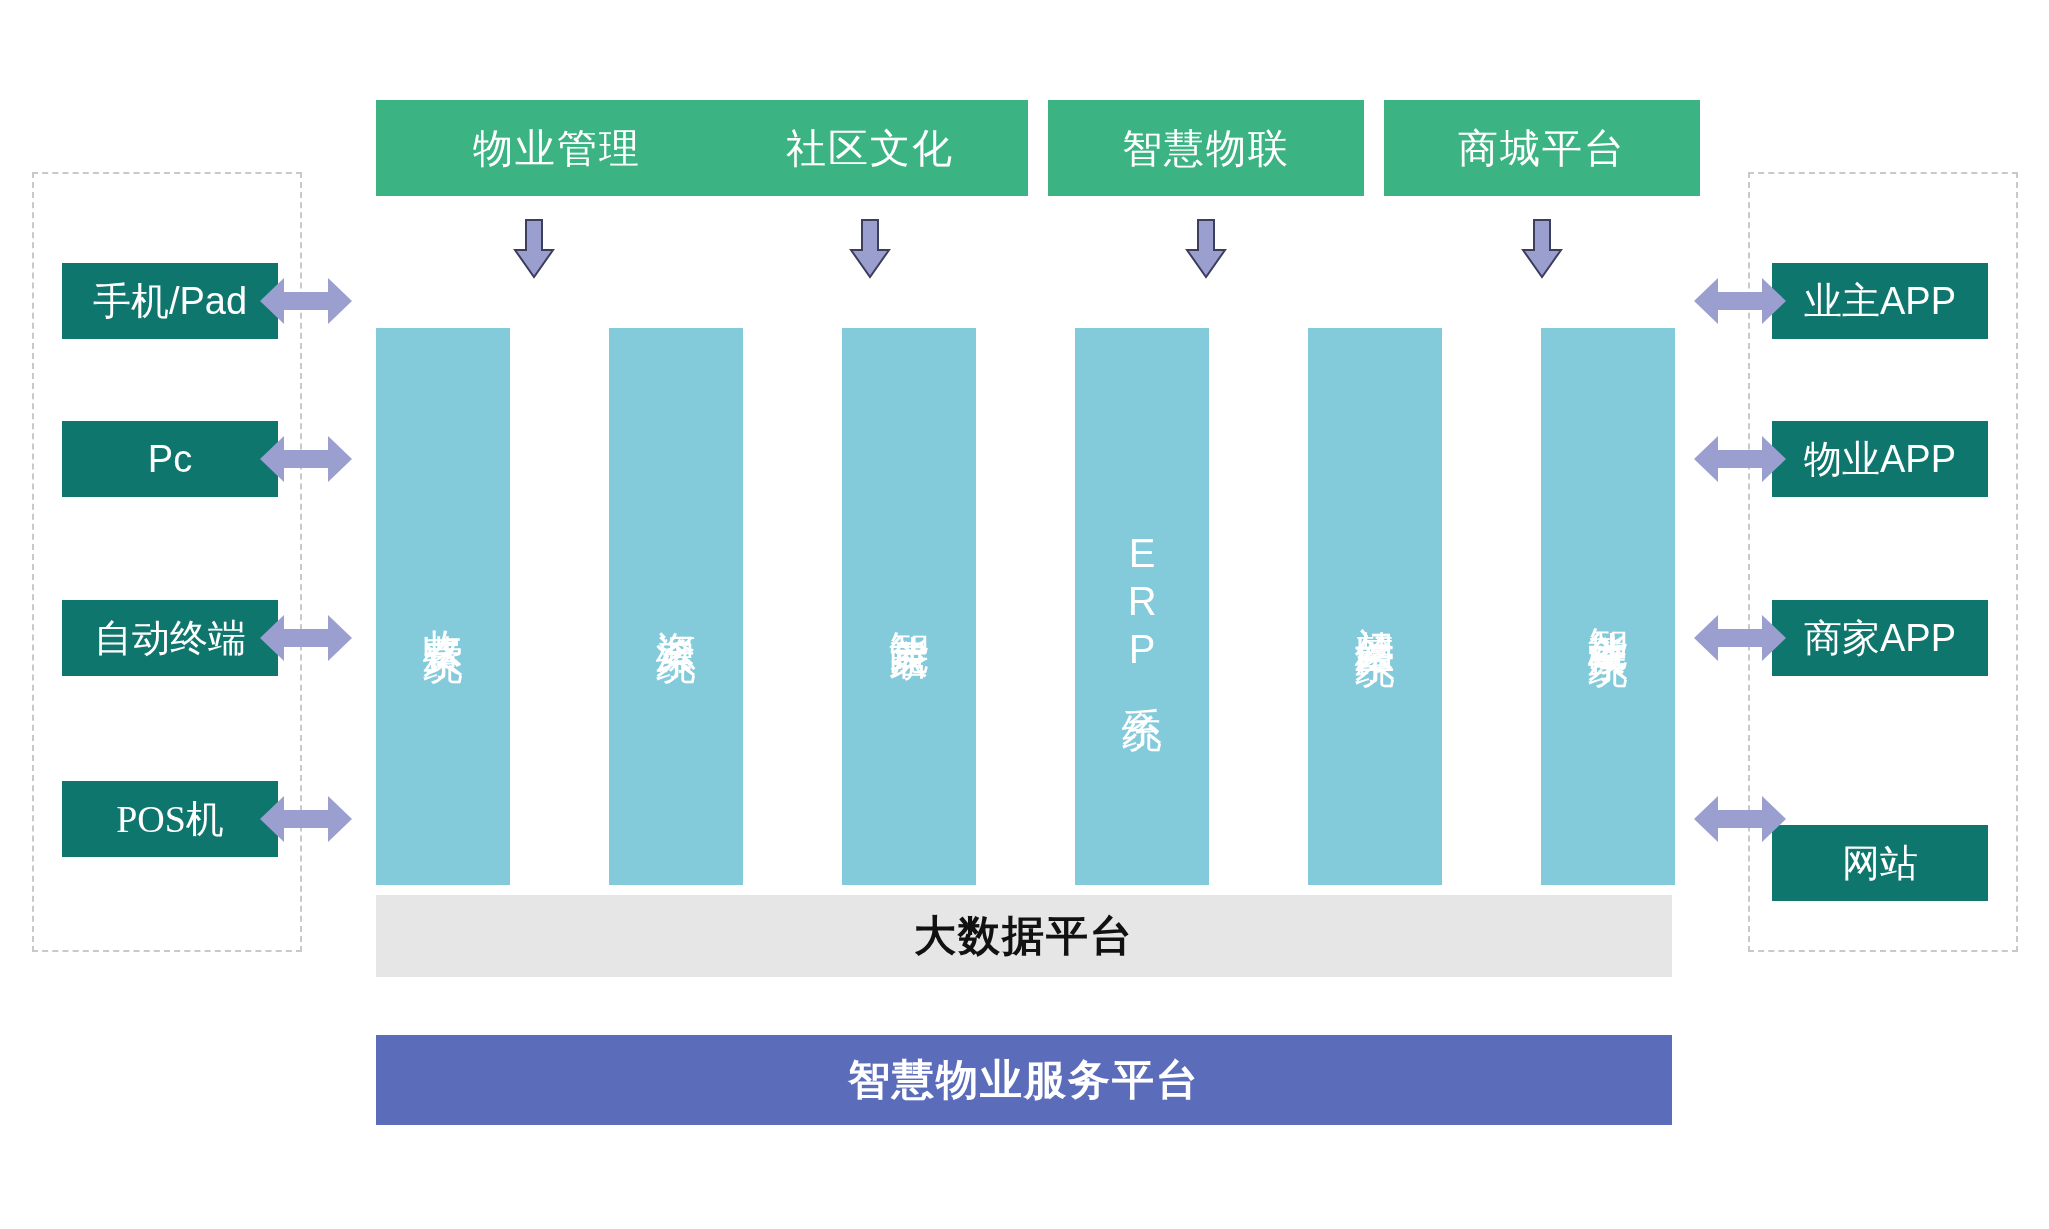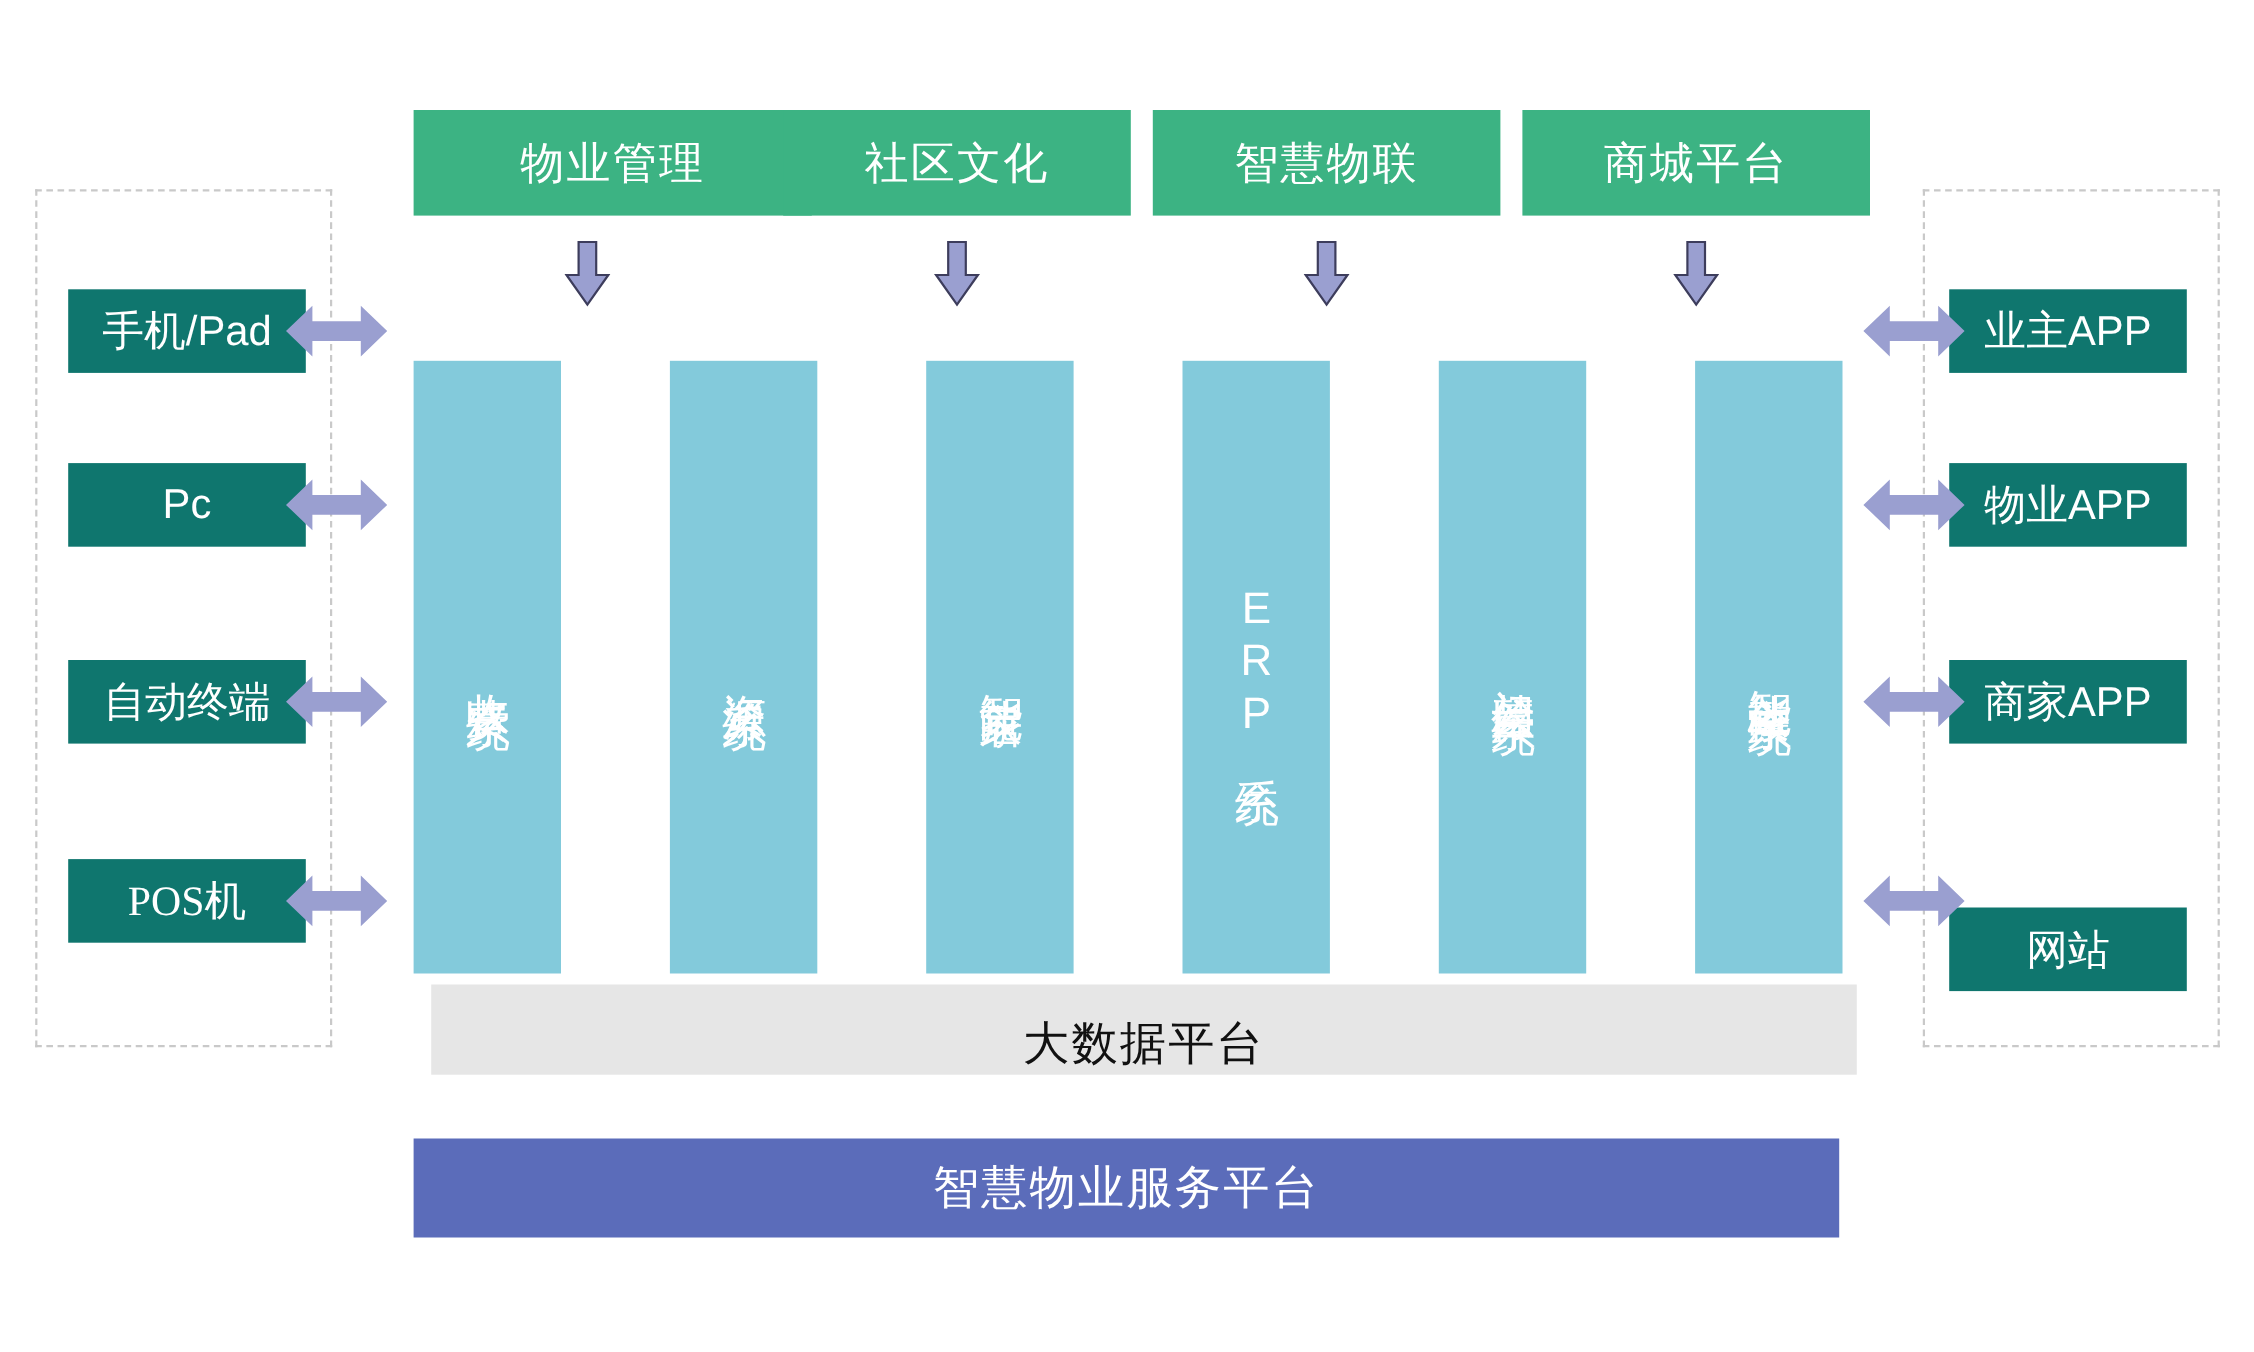--- a/index.html
+++ b/index.html
@@ -72,33 +72,33 @@
     letter-spacing: 4px;
     white-space: nowrap;
   }
   .teal-col .vtext.latin {
     text-orientation: upright;
   }
 
   
   #bigdata-bar {
     position: absolute;
-    left: 392px; top: 895px; width: 1296px; height: 82px;
+    left: 376px; top: 895px; width: 1296px; height: 82px;
     background: #e6e6e6;
     color: #111111;
-    display: flex; align-items: flex-end; justify-content: center;
-    font-size: 42px; font-weight: normal; letter-spacing: 2px;
+    display: flex; align-items: center; justify-content: center;
+    font-size: 42px; font-weight: bold; letter-spacing: 2px;
   }
   #platform-bar {
     position: absolute;
     left: 376px; top: 1035px; width: 1296px; height: 90px;
     background: #5b6cba;
     color: #ffffff;
     display: flex; align-items: center; justify-content: center;
-    font-size: 42px; font-weight: normal; letter-spacing: 2px;
+    font-size: 42px; font-weight: bold; letter-spacing: 2px;
   }
 
   
   .down-arrow {
     position: absolute;
     width: 42px;
     height: 62px;
     z-index: 4;
   }
   .down-arrow svg, .lr-arrow svg { display: block; }

